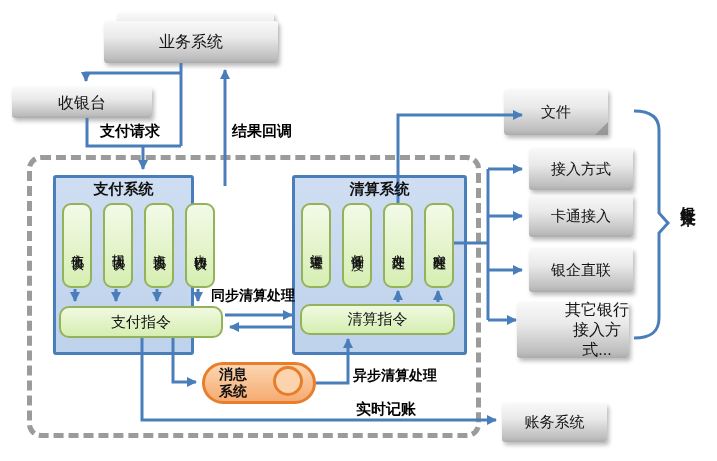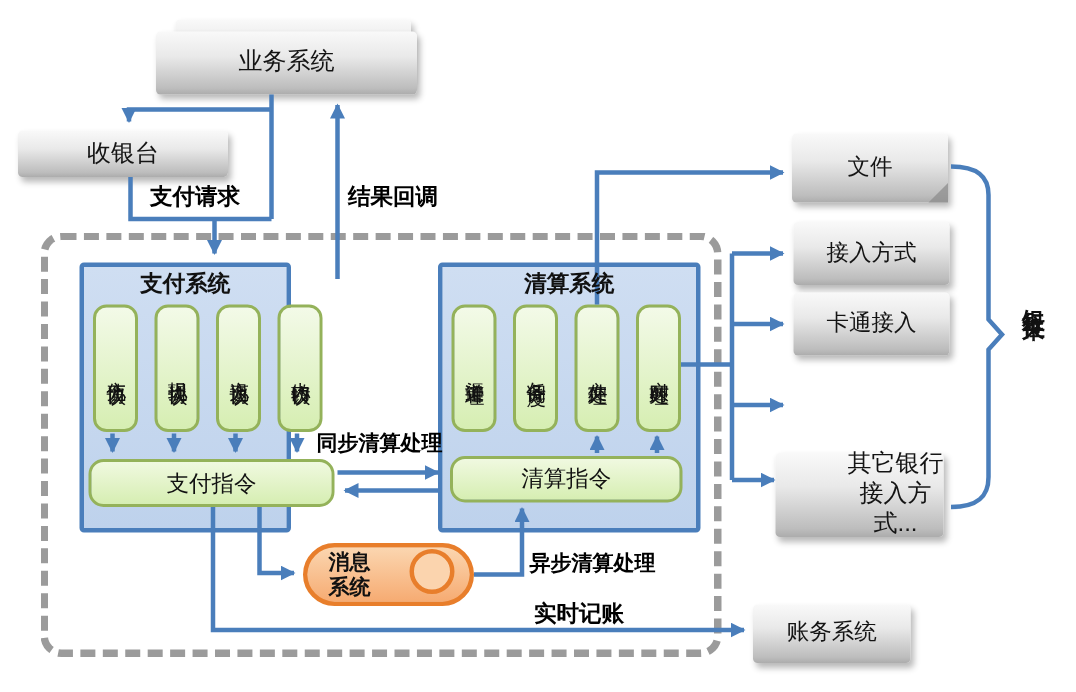--- a/index.html
+++ b/index.html
@@ -114,29 +114,32 @@
       <span class="t">清算指令</span>
       </div>
   </div>
 
   <div class="cyl">
     <div class="cap"></div>
     <div class="t">消息
 系统</div>
   </div>
 
-  <div class="gbox" style="left:528px;top:89px;width:104px;height:46px;border-bottom-right-radius:0;">
+  <div class="gbox" style="left:504px;top:89px;width:104px;height:46px;border-bottom-right-radius:0;">
     <span class="t">文件</span>
     <div class="dogear"></div>
   </div>
   <div class="gbox" style="left:529px;top:148px;width:104px;height:42px;">
     <span class="t">接入方式</span>
     </div>
   <div class="gbox" style="left:529px;top:195px;width:104px;height:42px;">
     <span class="t">卡通接入</span>
+    </div>
+  <div class="gbox" style="left:529px;top:248px;width:104px;height:44px;">
+    <span class="t">银企直联</span>
     </div>
   <div class="gbox" style="left:517px;top:302px;width:112px;height:56px;font-size:16px;padding-left:48px;">
     <span class="t">其它银行
 接入方式...</span>
     </div>
   <div class="gbox" style="left:502px;top:403px;width:105px;height:39px;">
     <span class="t">账务系统</span>
     </div>
 
   <div class="lbl" style="left:100px;top:122px;">支付请求</div>

